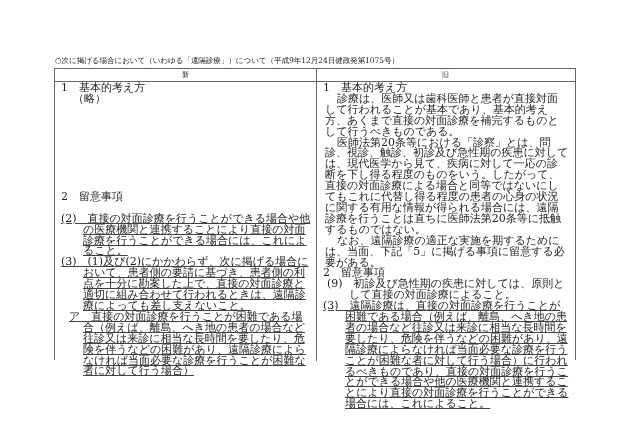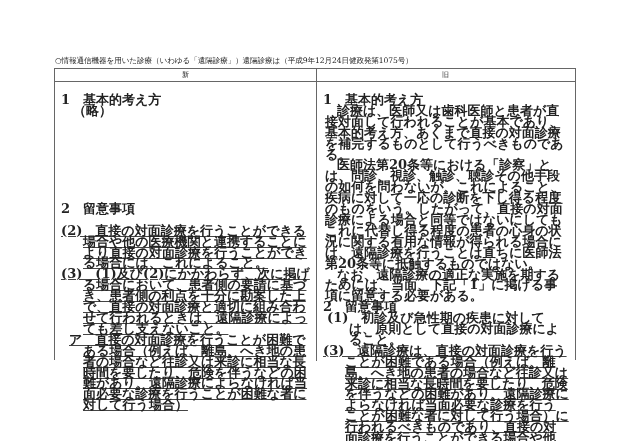--- a/index.html
+++ b/index.html
@@ -6,35 +6,35 @@
   body { width:630px; height:441px; position:relative; overflow:hidden;
          font-family:"DejaVu Serif","Liberation Serif",serif; color:#222; }
   .title { position:absolute; left:55px; top:56px; font-size:7.6px; letter-spacing:-0.1px; white-space:nowrap; }
   .tbl { position:absolute; left:54px; top:68px; width:522px; height:292px;
          border:1px solid #666; border-bottom:none; box-sizing:border-box; }
   .hdr { position:absolute; left:0; top:0; height:12px; width:100%; border-bottom:1px solid #666; }
   .hcell { position:absolute; top:0; height:12px; font-size:7px; line-height:12px; text-align:center; }
   .hcell.l { left:0; width:261px; }
   .hcell.r { left:261px; width:259px; }
   .divider { position:absolute; left:261px; top:0; width:1px; height:292px; background:#666; }
-  .col { position:absolute; top:26px; font-size:13px; line-height:10.9px;font-weight:bold; }
+  .col { position:absolute; top:14px; font-size:11px; line-height:10.9px; }
   .col.l { left:6px; width:250px; }
   .col.r { left:268px; width:246px; }
   .p { margin:0; white-space:pre-wrap; }
   .ind1 { padding-left:12px; }
   .hang { padding-left:22px; text-indent:-22px; }
   .hang2 { padding-left:14px; text-indent:-14px; margin-left:8px; }
   .u { text-decoration:underline; text-decoration-color:#444; text-underline-offset:1px; }
   .gap { height:44px; }
   .gap2 { height:11px; }
 </style>
 </head>
 <body>
 
-<div class="title">○情報通信機器を用いた診療（いわゆる「遠隔診療」）遠隔診療は（平成9年12月24日健政発第1075号）</div>
+<div class="title">○次に掲げる場合において（いわゆる「遠隔診療」）について（平成9年12月24日健政発第1075号）</div>
 
 <div class="tbl">
   <div class="hdr">
     <div class="hcell l">新</div>
     <div class="hcell r">旧</div>
   </div>
   <div class="divider"></div>
 
   <div class="col l">
     <p class="p">1　基本的考え方</p>
@@ -43,19 +43,19 @@
     <p class="p">2　留意事項</p>
     <div class="gap2"></div>
     <p class="p hang u">(2)　直接の対面診療を行うことができる場合や他の医療機関と連携することにより直接の対面診療を行うことができる場合には、これによること。</p>
     <p class="p hang u">(3)　(1)及び(2)にかかわらず、次に掲げる場合において、患者側の要請に基づき、患者側の利点を十分に勘案した上で、直接の対面診療と適切に組み合わせて行われるときは、遠隔診療によっても差し支えないこと。</p>
     <p class="p hang2 u">ア　直接の対面診療を行うことが困難である場合（例えば、離島、へき地の患者の場合など往診又は来診に相当な長時間を要したり、危険を伴うなどの困難があり、遠隔診療によらなければ当面必要な診療を行うことが困難な者に対して行う場合）</p>
   </div>
 
   <div class="col r">
     <p class="p">1　基本的考え方</p>
     <p class="p" style="text-indent:12px;padding-left:2px">診療は、医師又は歯科医師と患者が直接対面して行われることが基本であり、基本的考え方、あくまで直接の対面診療を補完するものとして行うべきものである。</p>
-    <p class="p" style="text-indent:12px;padding-left:2px">医師法第20条等における「診察」とは、問診、視診、触診、聴診その他手段の如何を問わないが、これによること、疾病に対して一応の診断を下し得る程度のものをいう。したがって、直接の対面診療による場合と同等ではないにしてもこれに代替し得る程度の患者の心身の状況に関する有用な情報が得られる場合には、遠隔診療を行うことは直ちに医師法第20条等に抵触するものではない。</p>
-    <p class="p" style="text-indent:12px;padding-left:2px">なお、遠隔診療の適正な実施を期するためには、当面、下記「1」に掲げる事項に留意する必要がある。</p>
+    <p class="p" style="text-indent:12px;padding-left:2px">医師法第20条等における「診察」とは、問診、視診、触診、初診及び急性期の疾患に対しては、現代医学から見て、疾病に対して一応の診断を下し得る程度のものをいう。したがって、直接の対面診療による場合と同等ではないにしてもこれに代替し得る程度の患者の心身の状況に関する有用な情報が得られる場合には、遠隔診療を行うことは直ちに医師法第20条等に抵触するものではない。</p>
+    <p class="p" style="text-indent:12px;padding-left:2px">なお、遠隔診療の適正な実施を期するためには、当面、下記「5」に掲げる事項に留意する必要がある。</p>
     <p class="p">2　留意事項</p>
-    <p class="p hang" style="margin-left:4px">(1)　初診及び急性期の疾患に対しては、原則として直接の対面診療によること。</p>
+    <p class="p hang" style="margin-left:4px">(9)　初診及び急性期の疾患に対しては、原則として直接の対面診療によること。</p>
     <p class="p hang u">(3)　遠隔診療は、直接の対面診療を行うことが困難である場合（例えば、離島、へき地の患者の場合など往診又は来診に相当な長時間を要したり、危険を伴うなどの困難があり、遠隔診療によらなければ当面必要な診療を行うことが困難な者に対して行う場合）に行われるべきものであり、直接の対面診療を行うことができる場合や他の医療機関と連携することにより直接の対面診療を行うことができる場合には、これによること。</p>
   </div>
 </div>
 
 </body></html>

